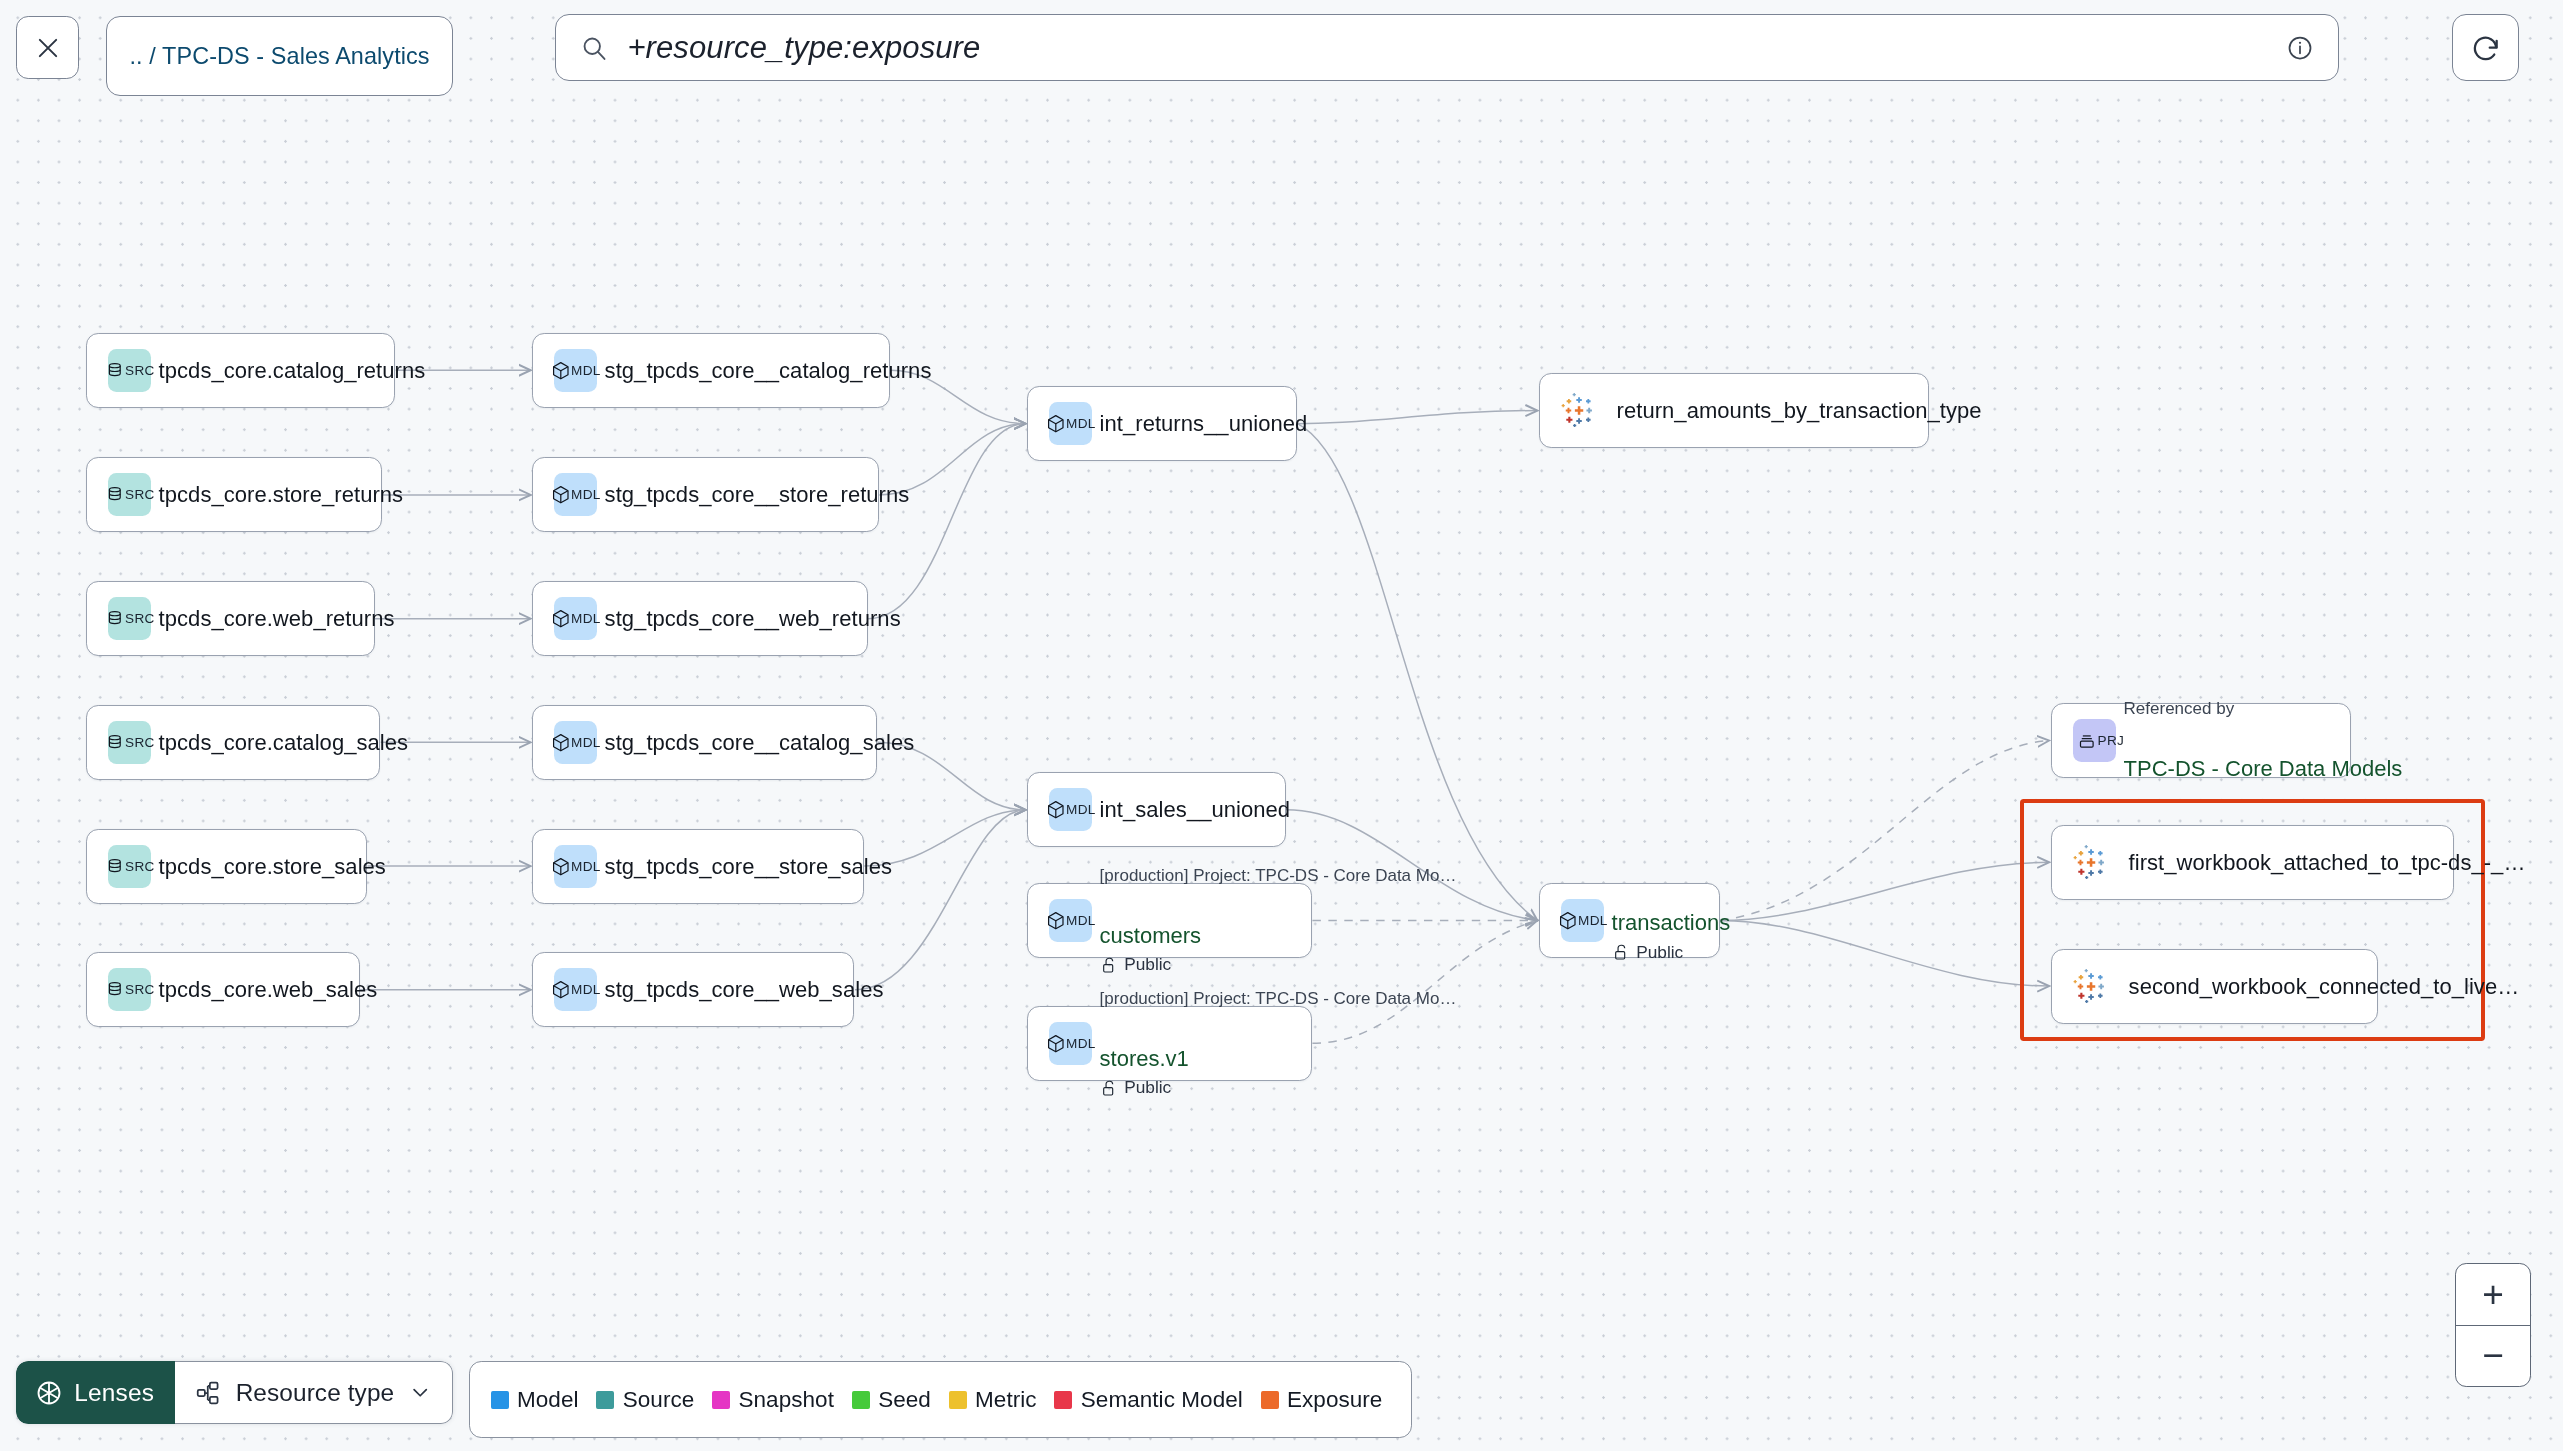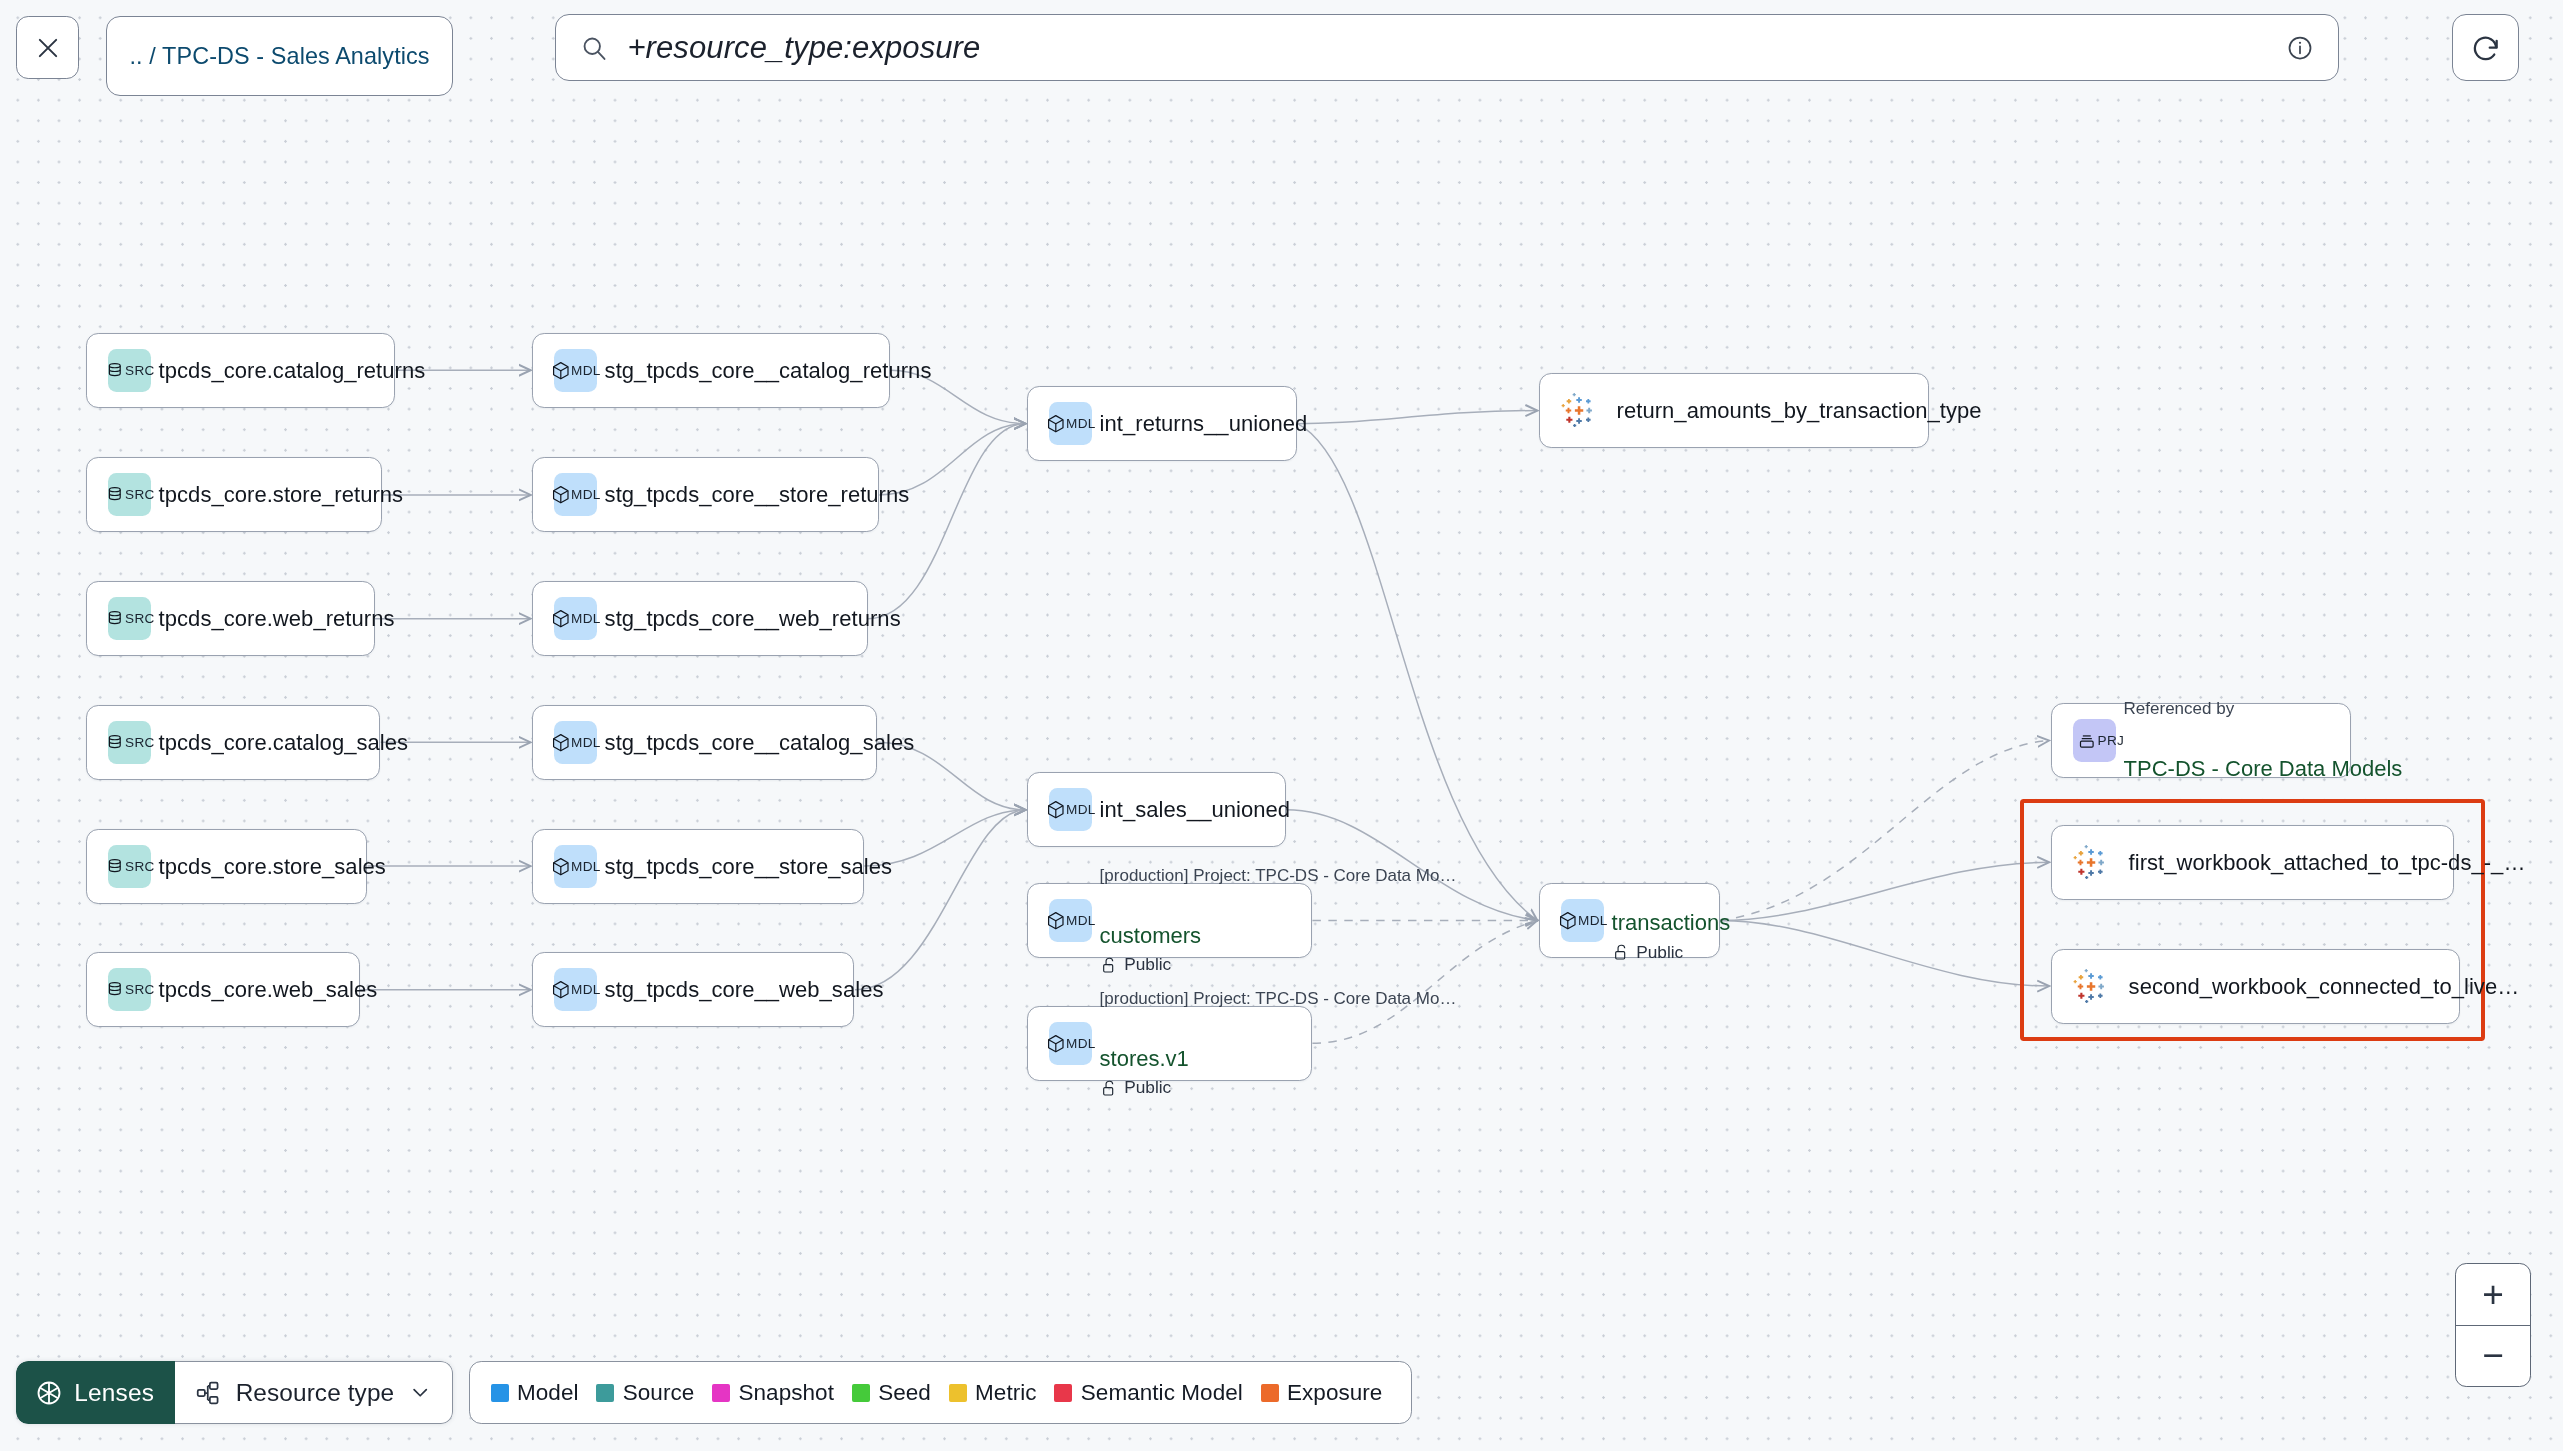--- a/index.html
+++ b/index.html
@@ -91,21 +91,21 @@
     padding: 0 20.6px 0 19px; font-size: 24.4px; letter-spacing: 0.2px;
     border-top-left-radius: 12.2px; border-bottom-left-radius: 12.2px;
   }
   #resource-type-btn {
     background: #fff; border: 1.4px solid #8a929f; border-left: none;
     display: flex; align-items: center; gap: 14px;
     padding: 0 19px; font-size: 24.4px; color: #1b212c; letter-spacing: 0.1px;
     border-top-right-radius: 12.2px; border-bottom-right-radius: 12.2px;
   }
   #legend {
-    left: 469px; top: 1361px; height: 63px;
+    left: 469px; top: 1361px; height: 77px;
     background: #fff; border: 1.4px solid #8a929f; border-radius: 12.2px;
     display: flex; align-items: center; gap: 9.4px; padding: 0 20.6px;
   }
   .legend-item { display: flex; align-items: center; gap: 8.4px; margin-right: 8.4px; }
   .legend-swatch { width: 18px; height: 18px; border-radius: 1.9px; }
   .legend-label { font-size: 22.5px; color: #141a24; letter-spacing: 0.05px; white-space: nowrap; }
 
   
   #zoom-controls {
     position: absolute; z-index: 30; left: 2455px; top: 1263px;
@@ -510,21 +510,21 @@
               <path d="M6 31.5 H13 M9.5 28 V35" stroke="#c0342c" stroke-width="2.4" stroke-linecap="butt"></path>
               <path d="M28.4 10.5 H33.6 M31 7.9 V13.1" stroke="#5b9bd5" stroke-width="2" stroke-linecap="butt"></path>
               <path d="M6.4 10.5 H11.6 M9 7.9 V13.1" stroke="#e8a33d" stroke-width="2" stroke-linecap="butt"></path>
               <path d="M28.4 31.5 H33.6 M31 28.9 V34.1" stroke="#4e79a7" stroke-width="2" stroke-linecap="butt"></path>
               <path d="M0.7 15.5 H4.3 M2.5 13.7 V17.3" stroke="#e8a33d" stroke-width="1.5" stroke-linecap="butt"></path>
               <path d="M13.2 3 H16.8 M15 1.2 V4.8" stroke="#7fa8c9" stroke-width="1.5" stroke-linecap="butt"></path>
               <path d="M13.7 38 H17.3 M15.5 36.2 V39.8" stroke="#4e79a7" stroke-width="1.5" stroke-linecap="butt"></path>
             </svg></span>
           <span class="node-label">first_workbook_attached_to_tpc-ds_-_…</span>
         </div>
-        <div class="node" style="left: 2051px; top: 949px; width: 409px; height: 75px;">
+        <div class="node" style="left: 2051px; top: 949px; width: 327px; height: 75px;">
           <span class="exp-ico"><svg width="37" height="37" viewBox="0 0 42 42" fill="none">
               <path d="M15.75 21 H25.25 M20.5 16.25 V25.75" stroke="#e8762d" stroke-width="2.9" stroke-linecap="butt"></path>
               <path d="M17.4 9 H23.6 M20.5 5.9 V12.1" stroke="#5b9bd5" stroke-width="2.2" stroke-linecap="butt"></path>
               <path d="M17.4 33 H23.6 M20.5 29.9 V36.1" stroke="#4e79a7" stroke-width="2.2" stroke-linecap="butt"></path>
               <path d="M5.4 21 H11.6 M8.5 17.9 V24.1" stroke="#e8762d" stroke-width="2.2" stroke-linecap="butt"></path>
               <path d="M28.9 21 H35.1 M32 17.9 V24.1" stroke="#7fa8c9" stroke-width="2.2" stroke-linecap="butt"></path>
               <path d="M6 31.5 H13 M9.5 28 V35" stroke="#c0342c" stroke-width="2.4" stroke-linecap="butt"></path>
               <path d="M28.4 10.5 H33.6 M31 7.9 V13.1" stroke="#5b9bd5" stroke-width="2" stroke-linecap="butt"></path>
               <path d="M6.4 10.5 H11.6 M9 7.9 V13.1" stroke="#e8a33d" stroke-width="2" stroke-linecap="butt"></path>
               <path d="M28.4 31.5 H33.6 M31 28.9 V34.1" stroke="#4e79a7" stroke-width="2" stroke-linecap="butt"></path>

